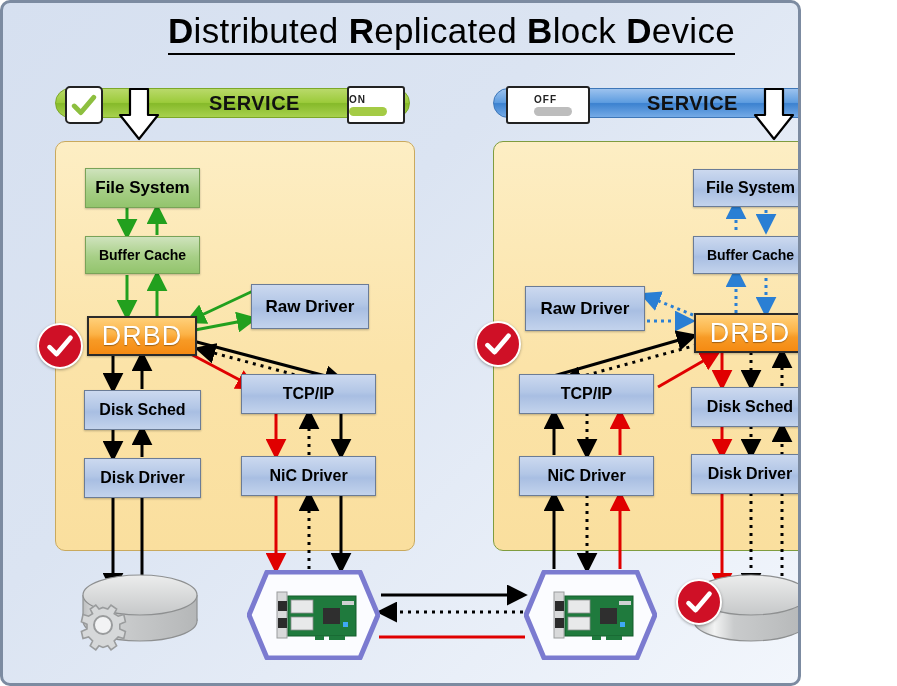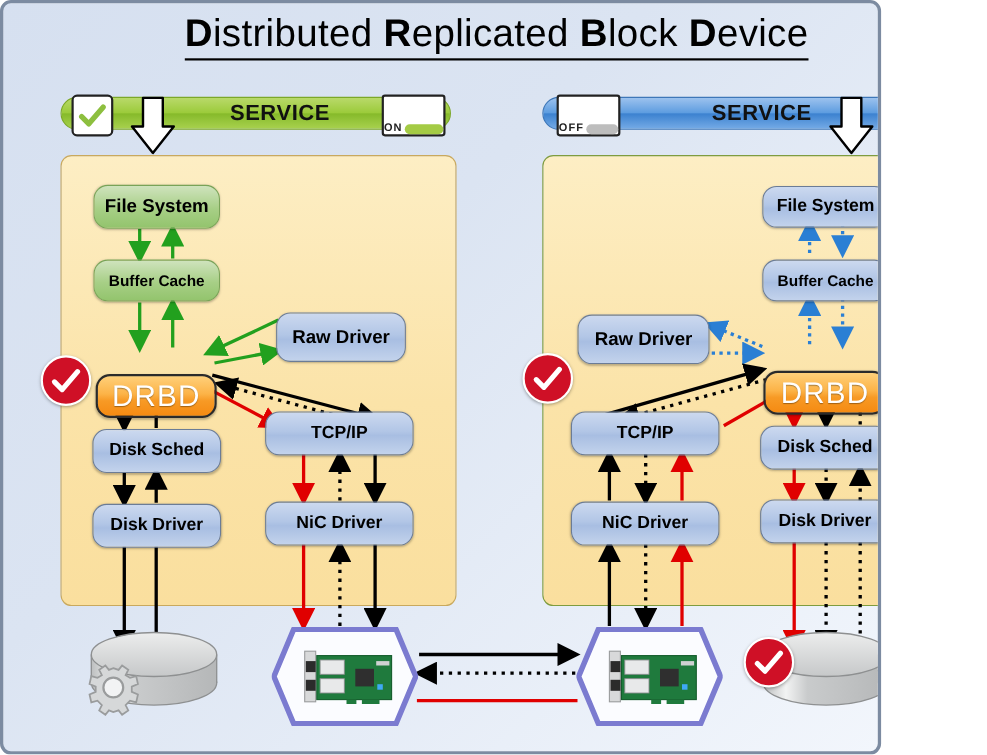--- a/index.html
+++ b/index.html
@@ -40,42 +40,42 @@
     border:1px solid #7ca828;}
   #svc-right{left:490px;top:85px;width:355px;
     background:linear-gradient(180deg,#9cc2ee 0%,#5e9de0 48%,#3c82d0 52%,#74aae6 100%);
     border:1px solid #3e77b8;}
 
   .chkbox{position:absolute;width:34px;height:34px;background:#fff;border:2px solid #222;
     border-radius:5px;display:flex;align-items:center;justify-content:center;}
   .chkbox svg{width:26px;height:26px;}
 
   .toggle{position:absolute;width:54px;height:34px;background:#fff;border:2px solid #222;
-    border-radius:3px;display:flex;align-items:flex-end;justify-content:center;gap:2px;}
+    border-radius:3px;display:flex;flex-direction:column;align-items:flex-start;justify-content:center;gap:2px;}
   .toggle .t{font-size:10px;font-weight:bold;color:#222;letter-spacing:1px;line-height:1;}
   .toggle .pill{width:38px;height:9px;border-radius:5px;}
   .toggle.on .pill{background:#a4cb45;}
   .toggle.off .pill{background:#bdbdbd;}
 
   
   .panel{position:absolute;border-radius:10px;box-sizing:border-box;
     background:linear-gradient(180deg,#fdeec4 0%,#fbe3a8 55%,#fadf9e 100%);}
   #panel-left{left:52px;top:138px;width:360px;height:410px;border:1px solid #c9a95e;}
   #panel-right{left:490px;top:138px;width:355px;height:410px;border:1px solid #7f9c3f;}
 
   
-  .node{position:absolute;box-sizing:border-box;border-radius:13px;
+  .node{position:absolute;box-sizing:border-box;border-radius:0;
     display:flex;align-items:center;justify-content:center;
     font-weight:bold;color:#000;text-align:center;line-height:1.05;
     border:1px solid #6b7c96;
     box-shadow:0 1px 2px rgba(0,0,0,.25);}
   .node.blue{background:linear-gradient(180deg,#ccd9ef 0%,#b2c6e6 45%,#a8bee2 55%,#c3d3ec 100%);}
   .node.green{background:linear-gradient(180deg,#cfe3bd 0%,#a7cf86 55%,#93c46d 100%);border-color:#79a358;}
   .node.orange{background:linear-gradient(180deg,#ffd07a 0%,#fcb347 45%,#f79a25 62%,#f58a12 100%);
-    border:2px solid #2b2b2b;color:#fff;margin-top:24px;}
+    border:2px solid #2b2b2b;color:#fff;}
   .node.orange .txt{font-size:27px;font-weight:normal;letter-spacing:1px;
     text-shadow:0 1px 1px rgba(0,0,0,.35);}
 
   
   .redcheck{position:absolute;width:42px;height:42px;border-radius:50%;
     background:#cf1026;border:2px solid #ffffff;
     display:flex;align-items:center;justify-content:center;
     box-shadow:0 1px 3px rgba(0,0,0,.35);}
   .redcheck svg{width:28px;height:28px;}
 
@@ -109,21 +109,21 @@
   <div class="chkbox" style="left:62px;top:83px;">
     <svg viewBox="0 0 24 24">
       <path d="M3 13 L9 19 L21 5" fill="none" stroke="#8dbf3f" stroke-width="4.5" stroke-linecap="round" stroke-linejoin="round"></path>
     </svg>
   </div>
   <div class="toggle on" style="left:344px;top:83px;">
     <div class="t">ON</div>
     <div class="pill"></div>
   </div>
 
-  <div class="toggle off" style="left:503px;top:83px;">
+  <div class="toggle off" style="left:503px;top:83px;padding-left:26px;">
     <div class="t">OFF</div>
     <div class="pill"></div>
   </div>
   <div class="chkbox" style="left:805px;top:83px;">
     <svg viewBox="0 0 24 24">
       <path d="M3 13 L9 19 L21 5" fill="none" stroke="#b8b8b8" stroke-width="4.5" stroke-linecap="round" stroke-linejoin="round"></path>
     </svg>
   </div>
 
   <svg class="layer">

